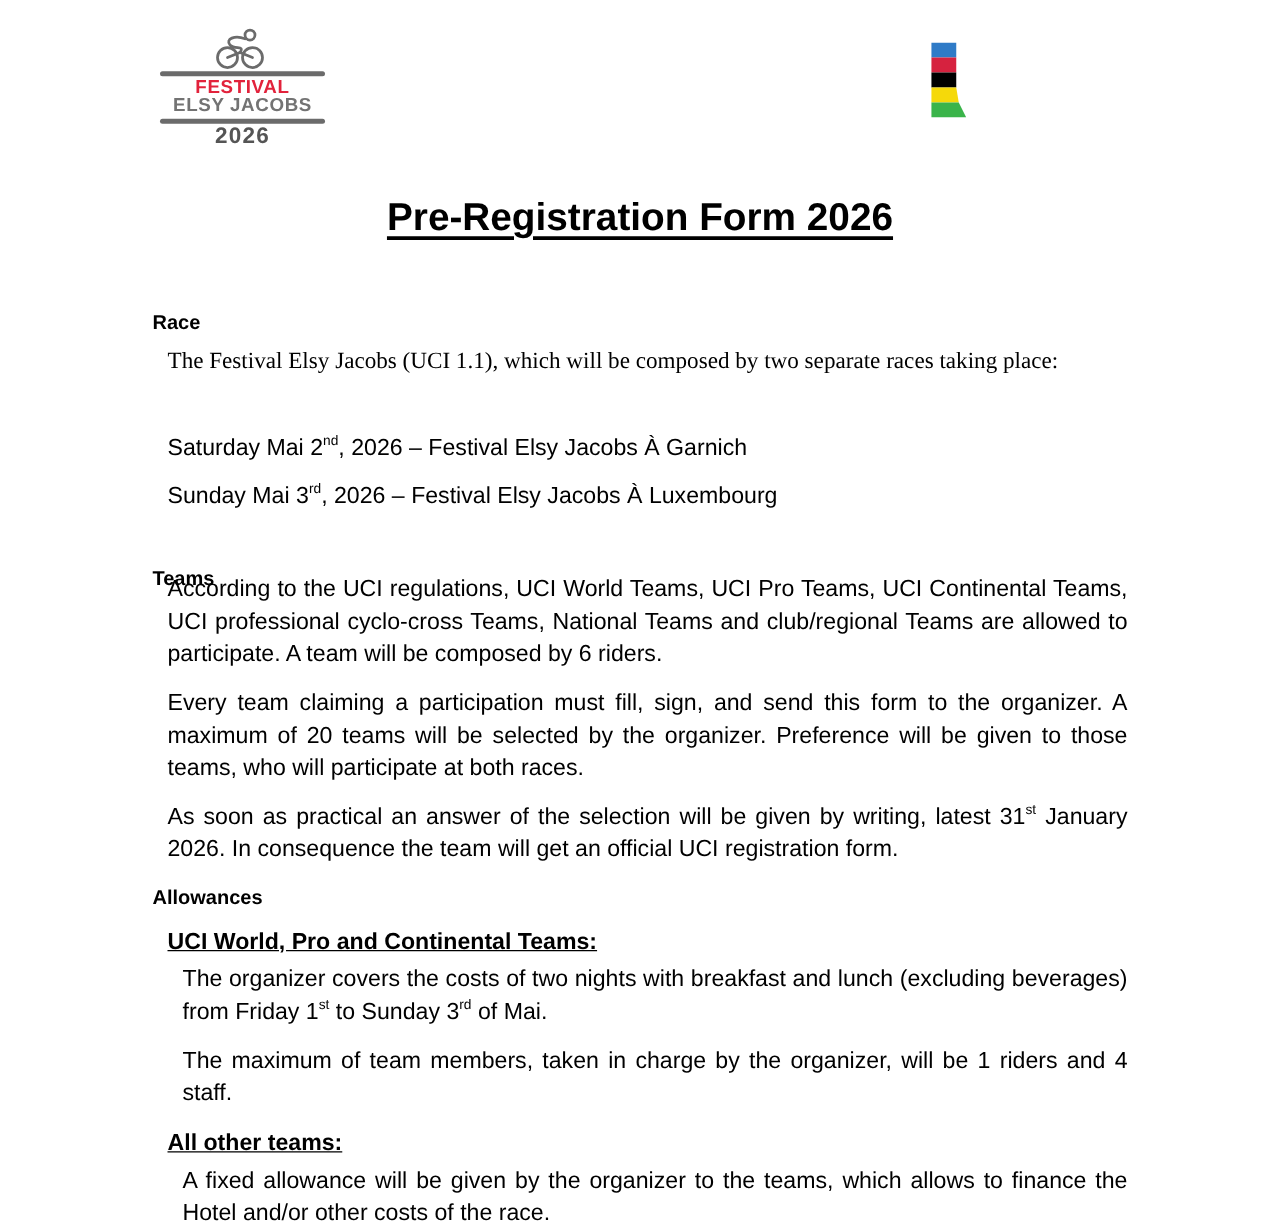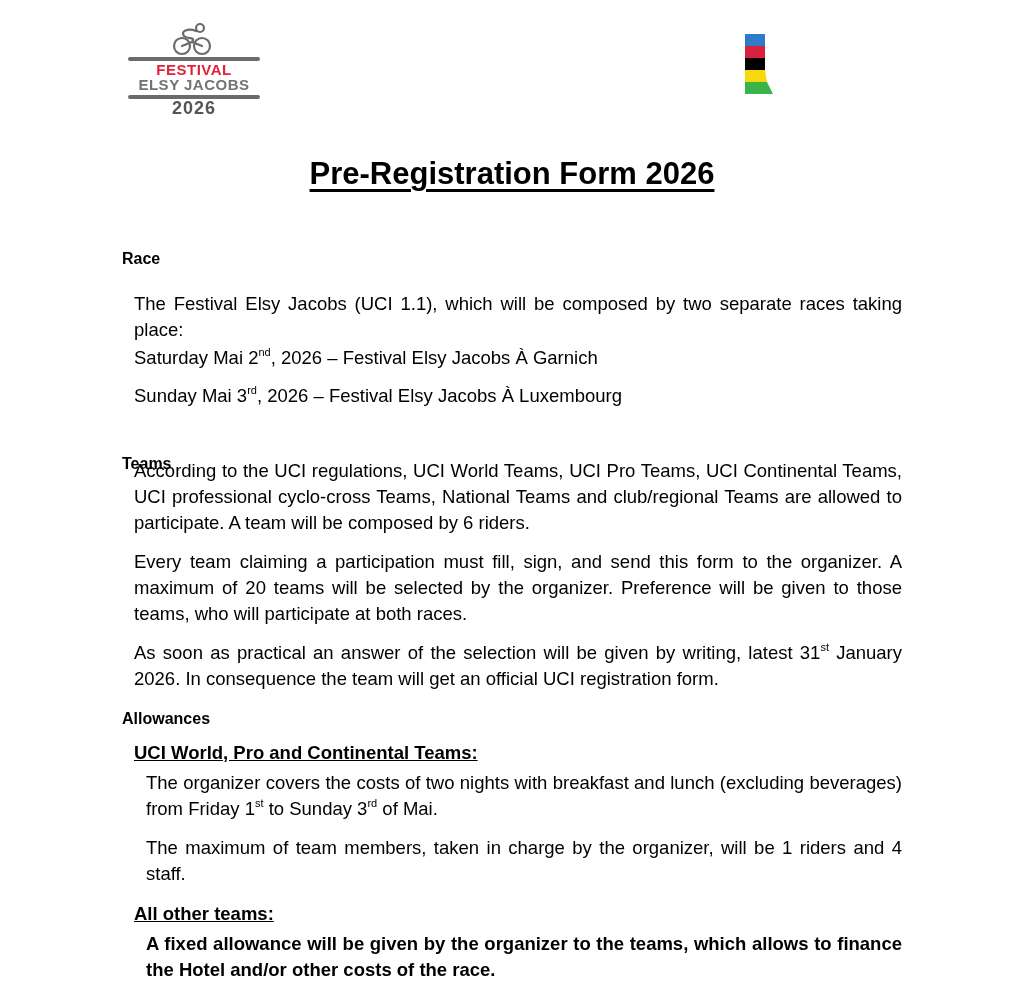--- a/index.html
+++ b/index.html
@@ -61,21 +61,21 @@
     <rect x="0" y="12" width="20" height="12" fill="#d6223f"></rect>
     <rect x="0" y="24" width="20" height="12" fill="#000000"></rect>
     <polygon points="0,36 20,36 22,48 0,48" fill="#f5d90a"></polygon>
     <polygon points="0,48 22,48 28,60 0,60" fill="#3ab44a"></polygon>
   </svg>
 </div>
 
 <div id="title" class="abs">Pre-Registration Form 2026</div>
 
 <div class="h2" style="top:247px;">Race</div>
-<div class="p" style="top:291px;">The Festival Elsy Jacobs (UCI 1.1), which will be composed by two separate races taking place:</div>
+<div class="p" style="top:276px;font-family:Liberation Serif, serif;">The Festival Elsy Jacobs (UCI 1.1), which will be composed by two separate races taking place:</div>
 <div class="p nojust" style="top:345px;">
   <span>Saturday Mai 2</span><sup>nd</sup><span>, 2026 – Festival Elsy Jacobs À Garnich</span>
 </div>
 <div class="p nojust" style="top:383px;">
   <span>Sunday Mai 3</span><sup>rd</sup><span>, 2026 – Festival Elsy Jacobs À Luxembourg</span>
 </div>
 
 <div class="h2" style="top:426px;margin-top:26px;">Teams</div>
 <div class="p" style="top:458px;">According to the UCI regulations, UCI World Teams, UCI Pro Teams, UCI Continental Teams, UCI professional cyclo-cross Teams, National Teams and club/regional Teams are allowed to participate.  A team will be composed by 6 riders.</div>
 <div class="p" style="top:549px;">Every team claiming a participation must fill, sign, and send this form to the organizer. A maximum of 20 teams will be selected by the organizer. Preference will be given to those teams, who will participate at both races.</div>
@@ -83,13 +83,13 @@
   <span>As soon as practical an answer of the selection will be given by writing, latest 31</span><sup>st</sup><span> January 2026. In consequence the team will get an official UCI registration form.</span>
 </div>
 
 <div class="h2" style="top:707px;">Allowances</div>
 <div class="p nojust u" style="top:740px;">UCI World, Pro and Continental Teams:</div>
 <div class="p ind" style="top:770px;">
   <span>The organizer covers the costs of two nights with breakfast and lunch (excluding beverages) from Friday 1</span><sup>st</sup><span> to Sunday 3</span><sup>rd</sup><span> of Mai.</span>
 </div>
 <div class="p ind" style="top:835px;">The maximum of team members, taken in charge by the organizer, will be 1 riders and 4 staff.</div>
 <div class="p nojust u" style="top:901px;">All other teams:</div>
-<div class="p ind" style="top:931px;font-weight:bold;">A fixed allowance will be given by the organizer to the teams, which allows to finance the Hotel and/or other costs of the race.</div>
+<div class="p ind" style="top:931px;">A fixed allowance will be given by the organizer to the teams, which allows to finance the Hotel and/or other costs of the race.</div>
 
 </body></html>

